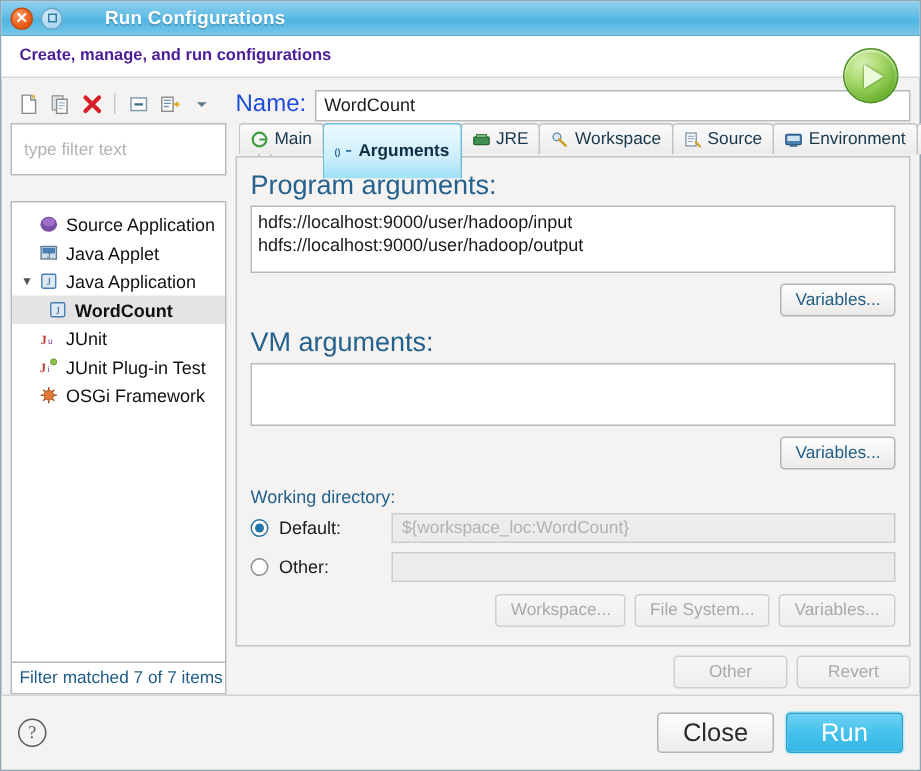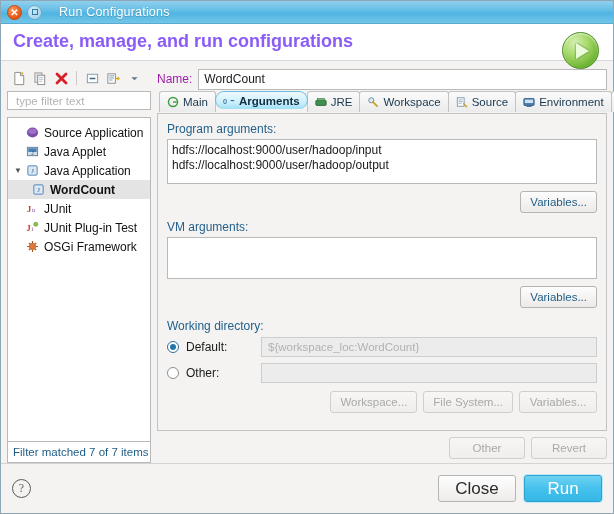--- a/index.html
+++ b/index.html
@@ -29,32 +29,32 @@
     flex: none;
   }
   .tb-btn { width: 15px; height: 15px; border-radius: 50%; margin-right: 5px;
             display: flex; align-items: center; justify-content: center;
             font-size: 10px; font-weight: bold; color: #fff; }
   .tb-close { background: radial-gradient(circle at 35% 30%, #f79b63, #e8540e 70%);
               border: 1px solid #c8490c; }
   .tb-max { background: radial-gradient(circle at 35% 30%, #cfe9f7, #a9d7ee 70%);
             border: 1px solid #6aa9c9; border-radius: 50%; }
   .tb-max i { display:block; width:6px; height:6px; border:1.5px solid #2f7da6; }
-  .tb-title { margin-left: 12px; font-weight: normal; font-size: 12.5px; color: #ffffff;
+  .tb-title { margin-left: 23px; font-weight: bold; font-size: 12.5px; color: #ffffff;
               text-shadow: 0 1px 0 rgba(0,0,0,.18); letter-spacing: .2px; }
 
   
   .header {
     background: #ffffff;
     padding: 7px 12px 8px 12px;
     position: relative;
     border-bottom: 1px solid #d8d8d8;
     flex: none;
   }
-  .hdr-title { font-weight: bold; font-size: 18px; color: #8b5cf6; }
+  .hdr-title { font-weight: bold; font-size: 11px; color: #4c1d95; }
   .hdr-sub { font-size: 12px; color: #2a2a2a; margin-top: 7px; padding-left: 4px; }
   .run-badge {
     position: absolute; right: 14px; top: 8px;
     width: 37px; height: 37px; border-radius: 50%;
     background: radial-gradient(circle at 34% 28%, #d6f0b4 0%, #a7d86a 38%, #6fb534 72%, #4e9422 100%);
     border: 1px solid #4b8f22;
     box-shadow: inset 0 1px 2px rgba(255,255,255,.75);
     display: flex; align-items: center; justify-content: center;
   }
   .run-badge .tri {
@@ -71,23 +71,23 @@
   
   .left { width: 144px; display: flex; flex-direction: column; }
   .tree-toolbar {
     height: 22px; display: flex; align-items: center; gap: 3px;
     padding: 0 2px 0 3px;
   }
   .tbi { width: 18px; height: 18px; display:flex; align-items:center; justify-content:center;
          cursor: default; }
   .sep { width: 1px; height: 14px; background: #c9c9c9; margin: 0 3px; }
   .filter-box {
-    height: 19px; border: 1px solid #b9b9b9; background: #fff;
+    height: 35px; border: 1px solid #b9b9b9; background: #fff;
     display: flex; align-items: center; padding: 0 4px 0 6px;
-    margin: 2px 0 7px 0;
+    margin: 2px 0 17px 0;
   }
   .filter-box input {
     flex: 1; border: none; outline: none; font-size: 11.5px;
     font-family: "Liberation Sans", sans-serif; color: #333; background: transparent;
   }
   .filter-box input::placeholder { color: #b3b3b3; }
   .clear-ico { width: 13px; height: 11px; border: 1px solid #b5b5b5; border-radius: 2px;
                background: #f3f3f3; color: #888; font-size: 8px; line-height: 9px;
                text-align: center; }
   .tree {
@@ -104,46 +104,46 @@
   .node-lbl { color: #111; }
   .filter-status {
     border: 1px solid #b9b9b9; border-top: none; background: #fff;
     font-size: 11.5px; color: #1f5d85; padding: 4px 5px; white-space: nowrap;
     overflow: hidden;
   }
 
   
   .right { flex: 1; display: flex; flex-direction: column; min-width: 0; }
   .name-row { display: flex; align-items: center; gap: 6px; height: 24px; flex: none; }
-  .name-lbl { color: #a21caf; font-size: 12px; }
+  .name-lbl { color: #1d4ed8; font-size: 16px; }
   .name-input {
     flex: 1; height: 21px; border: 1px solid #b9b9b9; background: #fff;
     padding: 0 5px; font-size: 12px; font-family: "Liberation Sans", sans-serif;
     color: #1a1a1a; outline: none;
   }
   .tabs { display: flex; height: 23px; margin-top: 0;
           padding-left: 2px; flex: none; }
   .tab {
     display: flex; align-items: center; gap: 4px;
     height: 21px; padding: 0 7px; font-size: 11.5px; color: #17374d;
     border: 1px solid #c3c3c3; border-bottom: none;
     background: linear-gradient(180deg,#fbfbfb,#ebebeb);
     border-radius: 3px 3px 0 0; margin-right: -1px; white-space: nowrap;
   }
   .tab.active {
     background: linear-gradient(180deg,#eefaff 0%, #cdeffb 60%, #9fe0f6 100%);
-    border-color: #6cbcd8; font-weight: bold; height: 18px; color: #0f2f44;
-    position: relative; z-index: 2; border-radius: 11px;
+    border-color: #6cbcd8; font-weight: bold; height: 37px; color: #0f2f44;
+    position: relative; z-index: 2;
   }
   .tab.last { padding: 0 9px; }
   .panel {
     flex: 1; border: 1px solid #c3c3c3; background: #f4f3f2;
     padding: 8px 9px; position: relative; margin-top: -1px; min-height: 0;
   }
-  .sect-lbl { color: #24618c; font-size: 12px; margin-bottom: 3px; }
+  .sect-lbl { color: #24618c; font-size: 18px; margin-bottom: 3px; }
   .ta {
     width: 100%; border: 1px solid #b9b9b9; background: #fff;
     font-family: "Liberation Sans", sans-serif; font-size: 12px;
     color: #1a1a1a; padding: 3px 4px; outline: none; resize: none;
     line-height: 15px; overflow: hidden;
   }
   .ta.prog { height: 45px; }
   .ta.vm { height: 42px; }
   .btn-row { display: flex; justify-content: flex-end; margin-top: 4px; }
   .btn {

